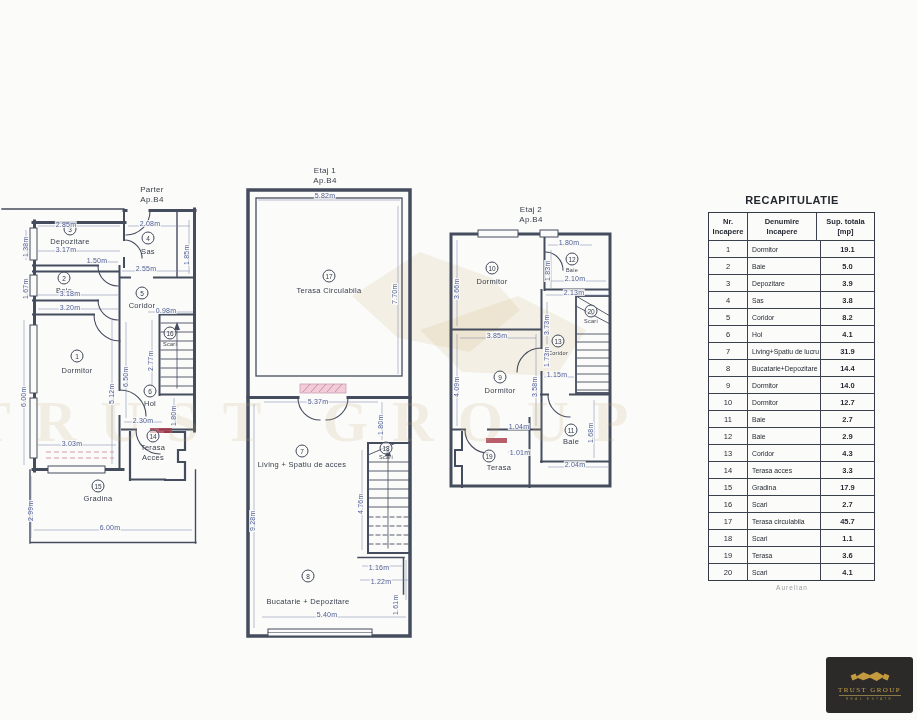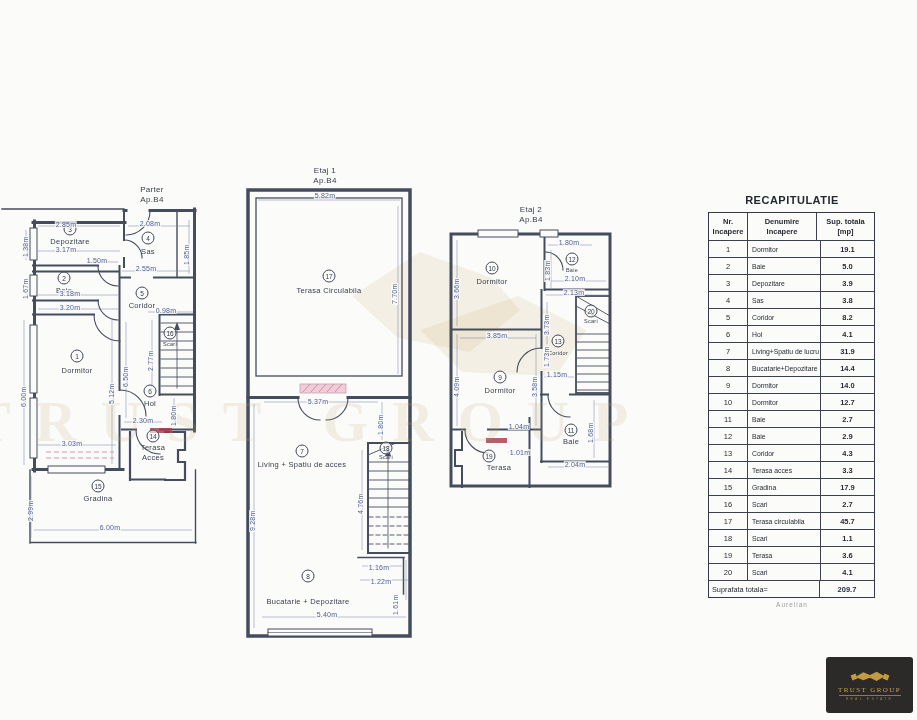--- a/index.html
+++ b/index.html
@@ -349,24 +349,20 @@
       <div class="trow">
           <div class="cell c1">19</div>
           <div class="cell c2">Terasa</div>
           <div class="cell c3">3.6</div>
         </div>
       <div class="trow">
           <div class="cell c1">20</div>
           <div class="cell c2">Scari</div>
           <div class="cell c3">4.1</div>
         </div>
-      <div class="trow sum">
-        <div class="cell clabel">Suprafata totala=</div>
-        <div class="cell c3">209.7</div>
-      </div>
     </div>
     <div class="recap-foot">Aurelian</div>
   </div>
 
   <div class="logo">
     <svg width="44" height="16" viewBox="0 0 60 24">
       <g fill="#c49a3f">
         <path d="M8 12 L20 5 L30 9 L40 4 L52 11 L40 18 L30 13 L20 17 Z"></path>
         <rect x="2" y="8" width="8" height="8" transform="rotate(-20 6 12)"></rect>
         <rect x="50" y="8" width="8" height="8" transform="rotate(20 54 12)"></rect>

